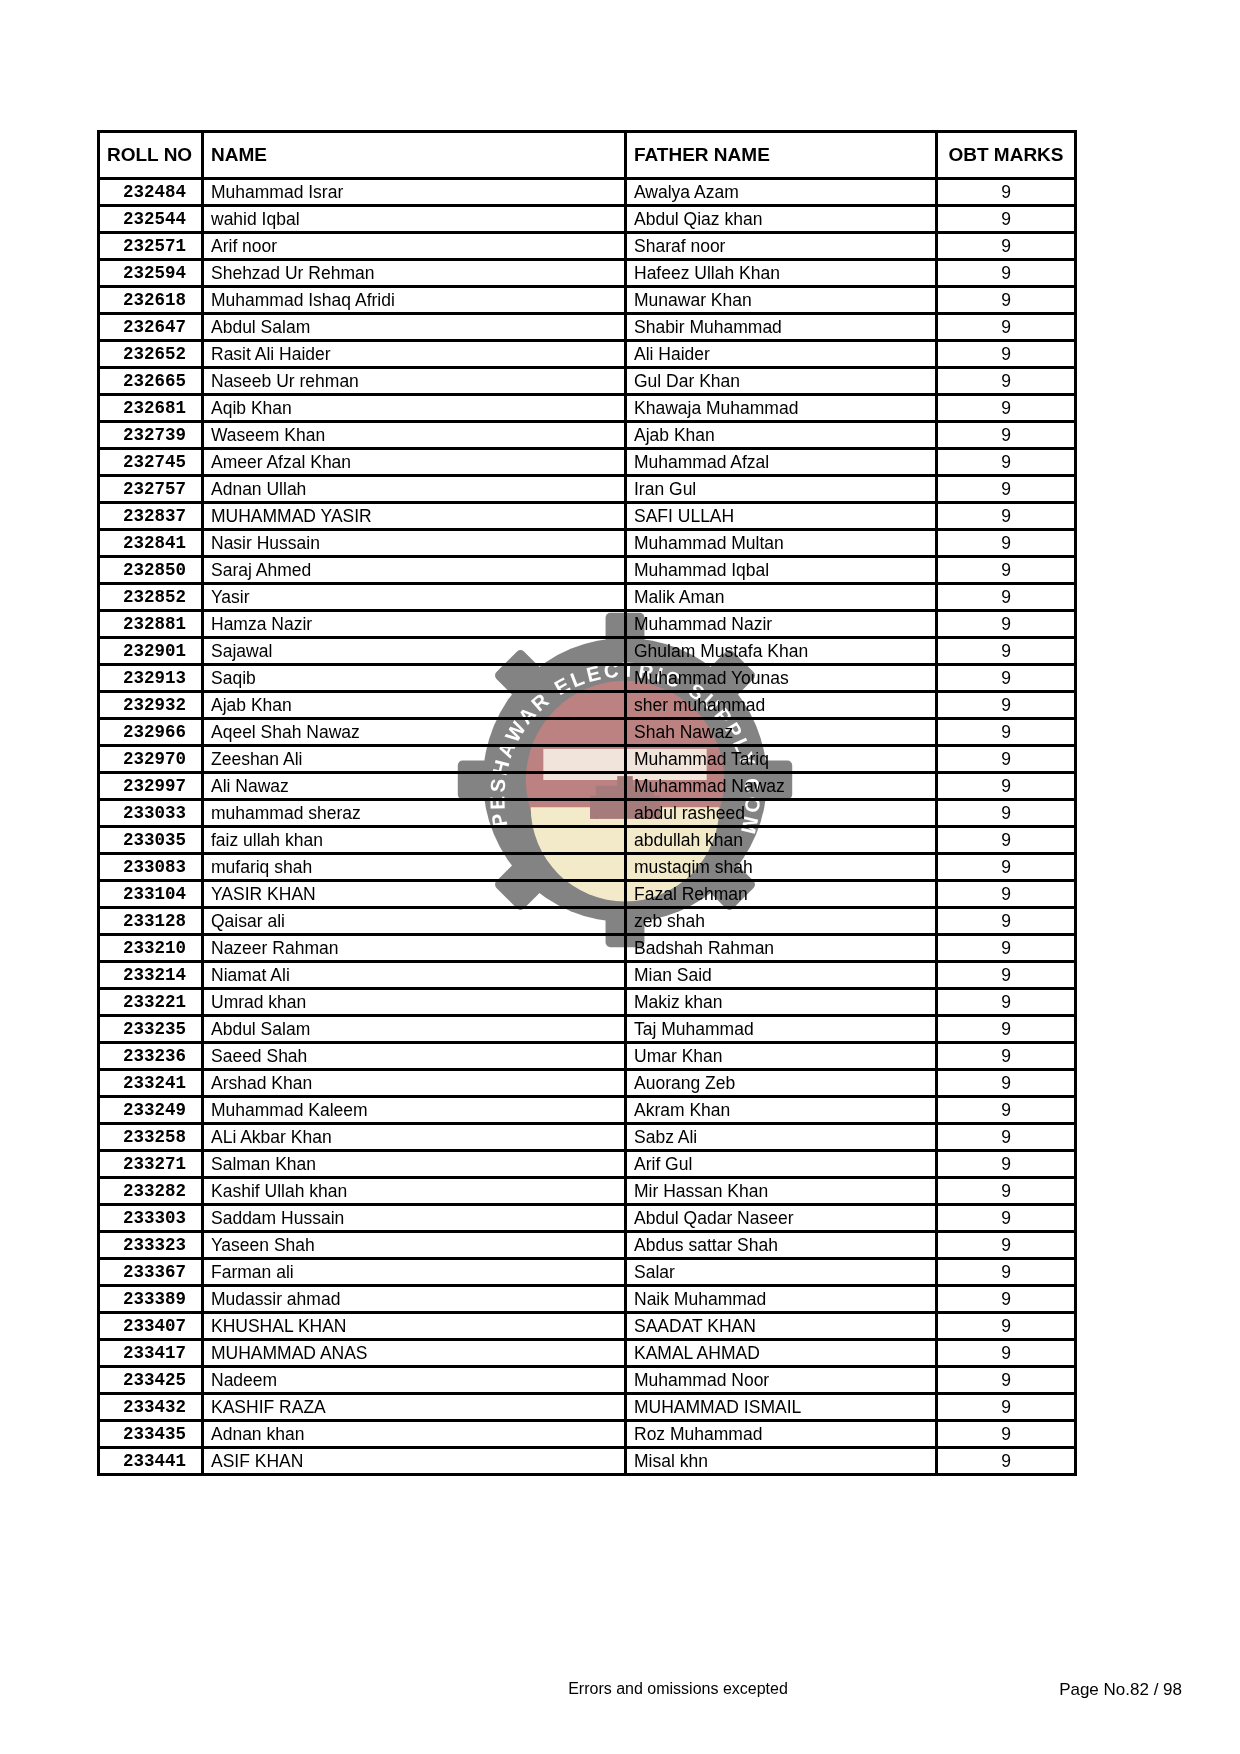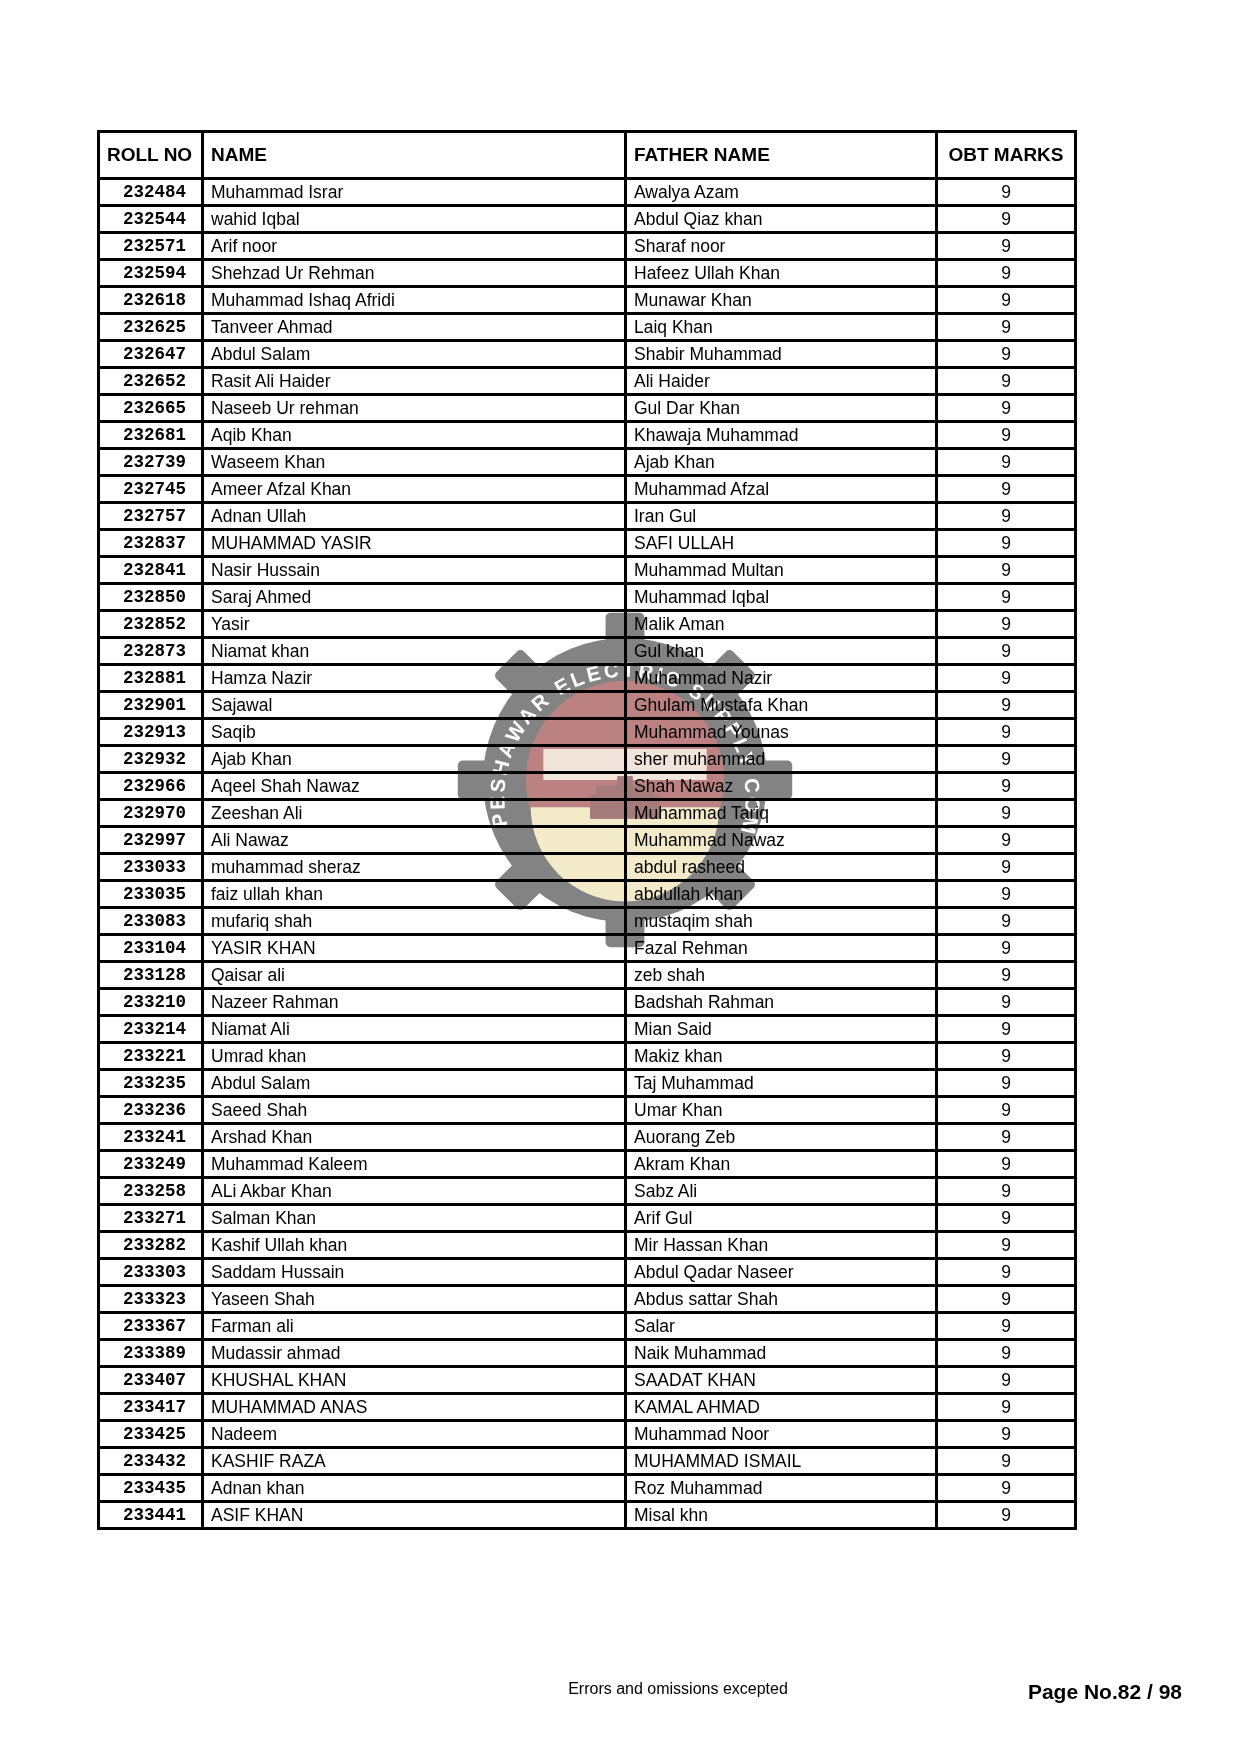--- a/index.html
+++ b/index.html
@@ -79,23 +79,22 @@
     left:488px;
     width:380px;
     text-align:center;
     font-size:16px;
     z-index:1;
   }
   .footer-page{
     position:absolute;
     top:1680px;
     right:58px;
-    font-size:21px;
+    font-size:17px;
     z-index:1;
-    font-weight:bold;
   }
 </style>
 </head>
 <body>
 
 <div class="page">
 
   <svg class="watermark" viewBox="0 0 360 360" xmlns="http://www.w3.org/2000/svg">
     <g>
 
@@ -180,26 +179,20 @@
       <td class="c-marks">9</td>
     </tr>
 
     <tr>
       <td class="c-roll">232618</td>
       <td class="c-name">Muhammad Ishaq Afridi</td>
       <td class="c-father">Munawar Khan</td>
       <td class="c-marks">9</td>
     </tr>
 
-    <tr>
-      <td class="c-roll">232625</td>
-      <td class="c-name">Tanveer Ahmad</td>
-      <td class="c-father">Laiq Khan</td>
-      <td class="c-marks">9</td>
-    </tr>
 
     <tr>
       <td class="c-roll">232647</td>
       <td class="c-name">Abdul Salam</td>
       <td class="c-father">Shabir Muhammad</td>
       <td class="c-marks">9</td>
     </tr>
 
     <tr>
       <td class="c-roll">232652</td>
@@ -264,26 +257,20 @@
       <td class="c-marks">9</td>
     </tr>
 
     <tr>
       <td class="c-roll">232852</td>
       <td class="c-name">Yasir</td>
       <td class="c-father">Malik Aman</td>
       <td class="c-marks">9</td>
     </tr>
 
-    <tr>
-      <td class="c-roll">232873</td>
-      <td class="c-name">Niamat khan</td>
-      <td class="c-father">Gul khan</td>
-      <td class="c-marks">9</td>
-    </tr>
 
     <tr>
       <td class="c-roll">232881</td>
       <td class="c-name">Hamza Nazir</td>
       <td class="c-father">Muhammad Nazir</td>
       <td class="c-marks">9</td>
     </tr>
 
     <tr>
       <td class="c-roll">232901</td>

